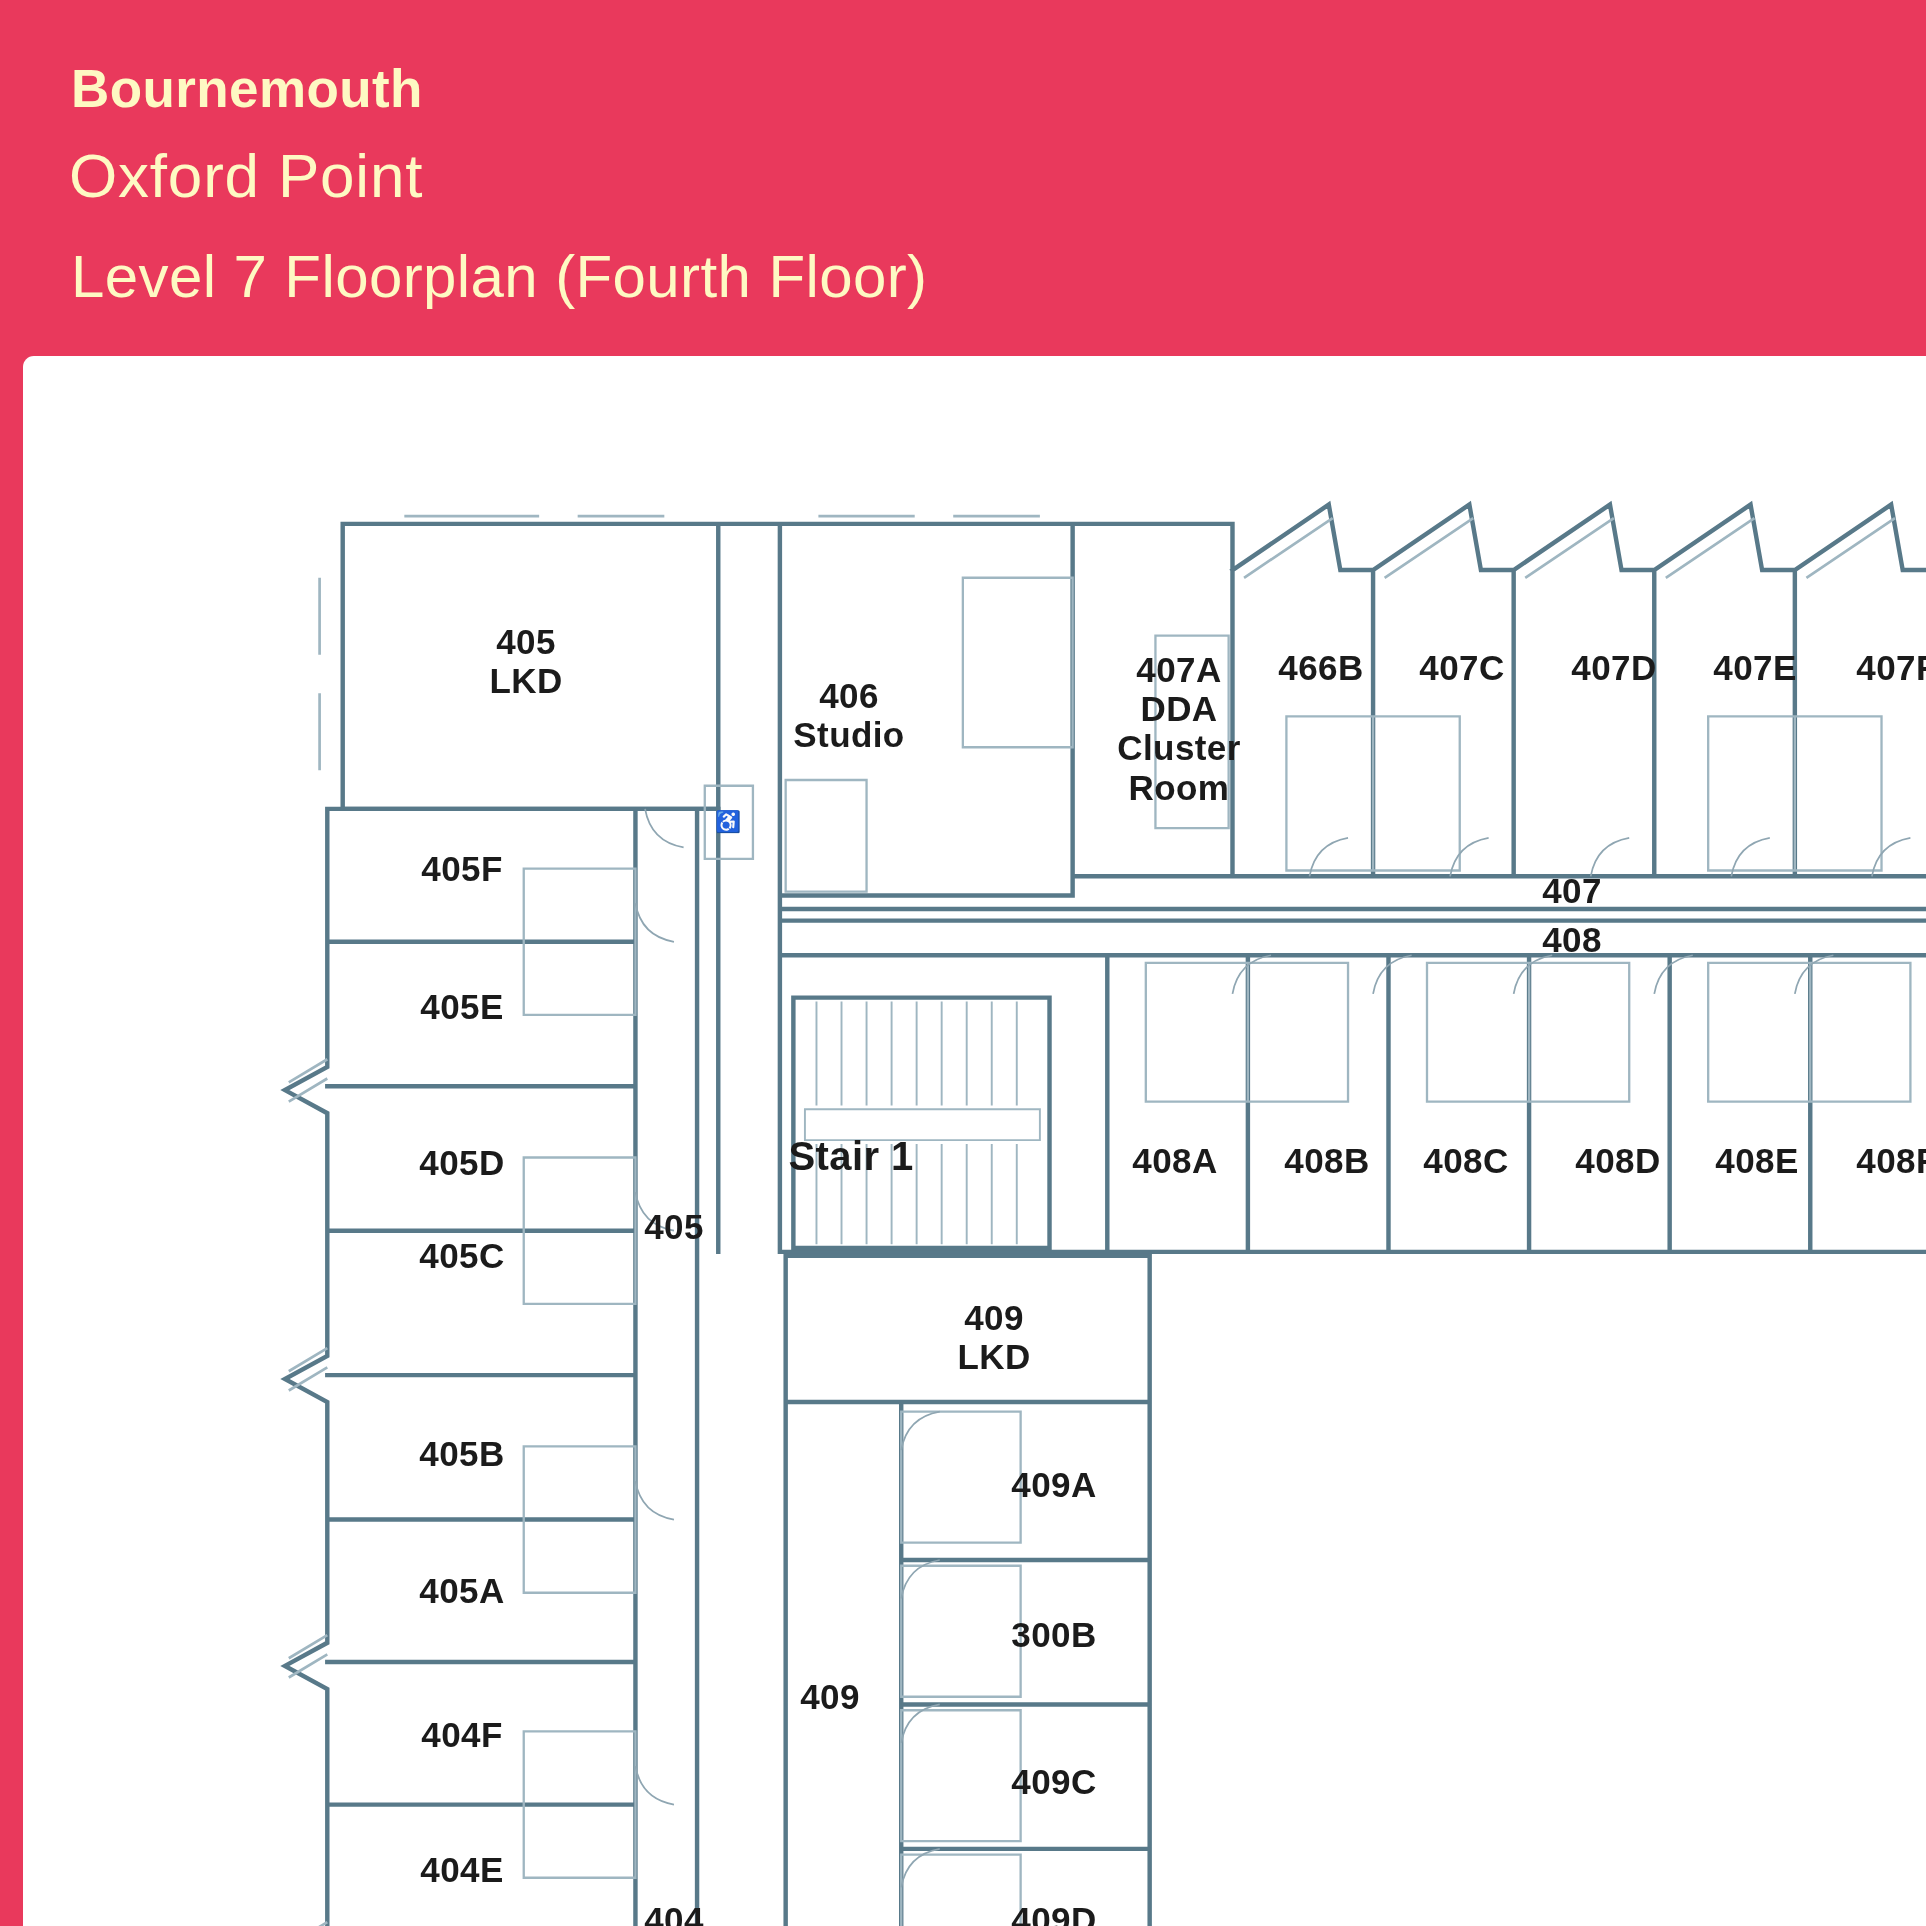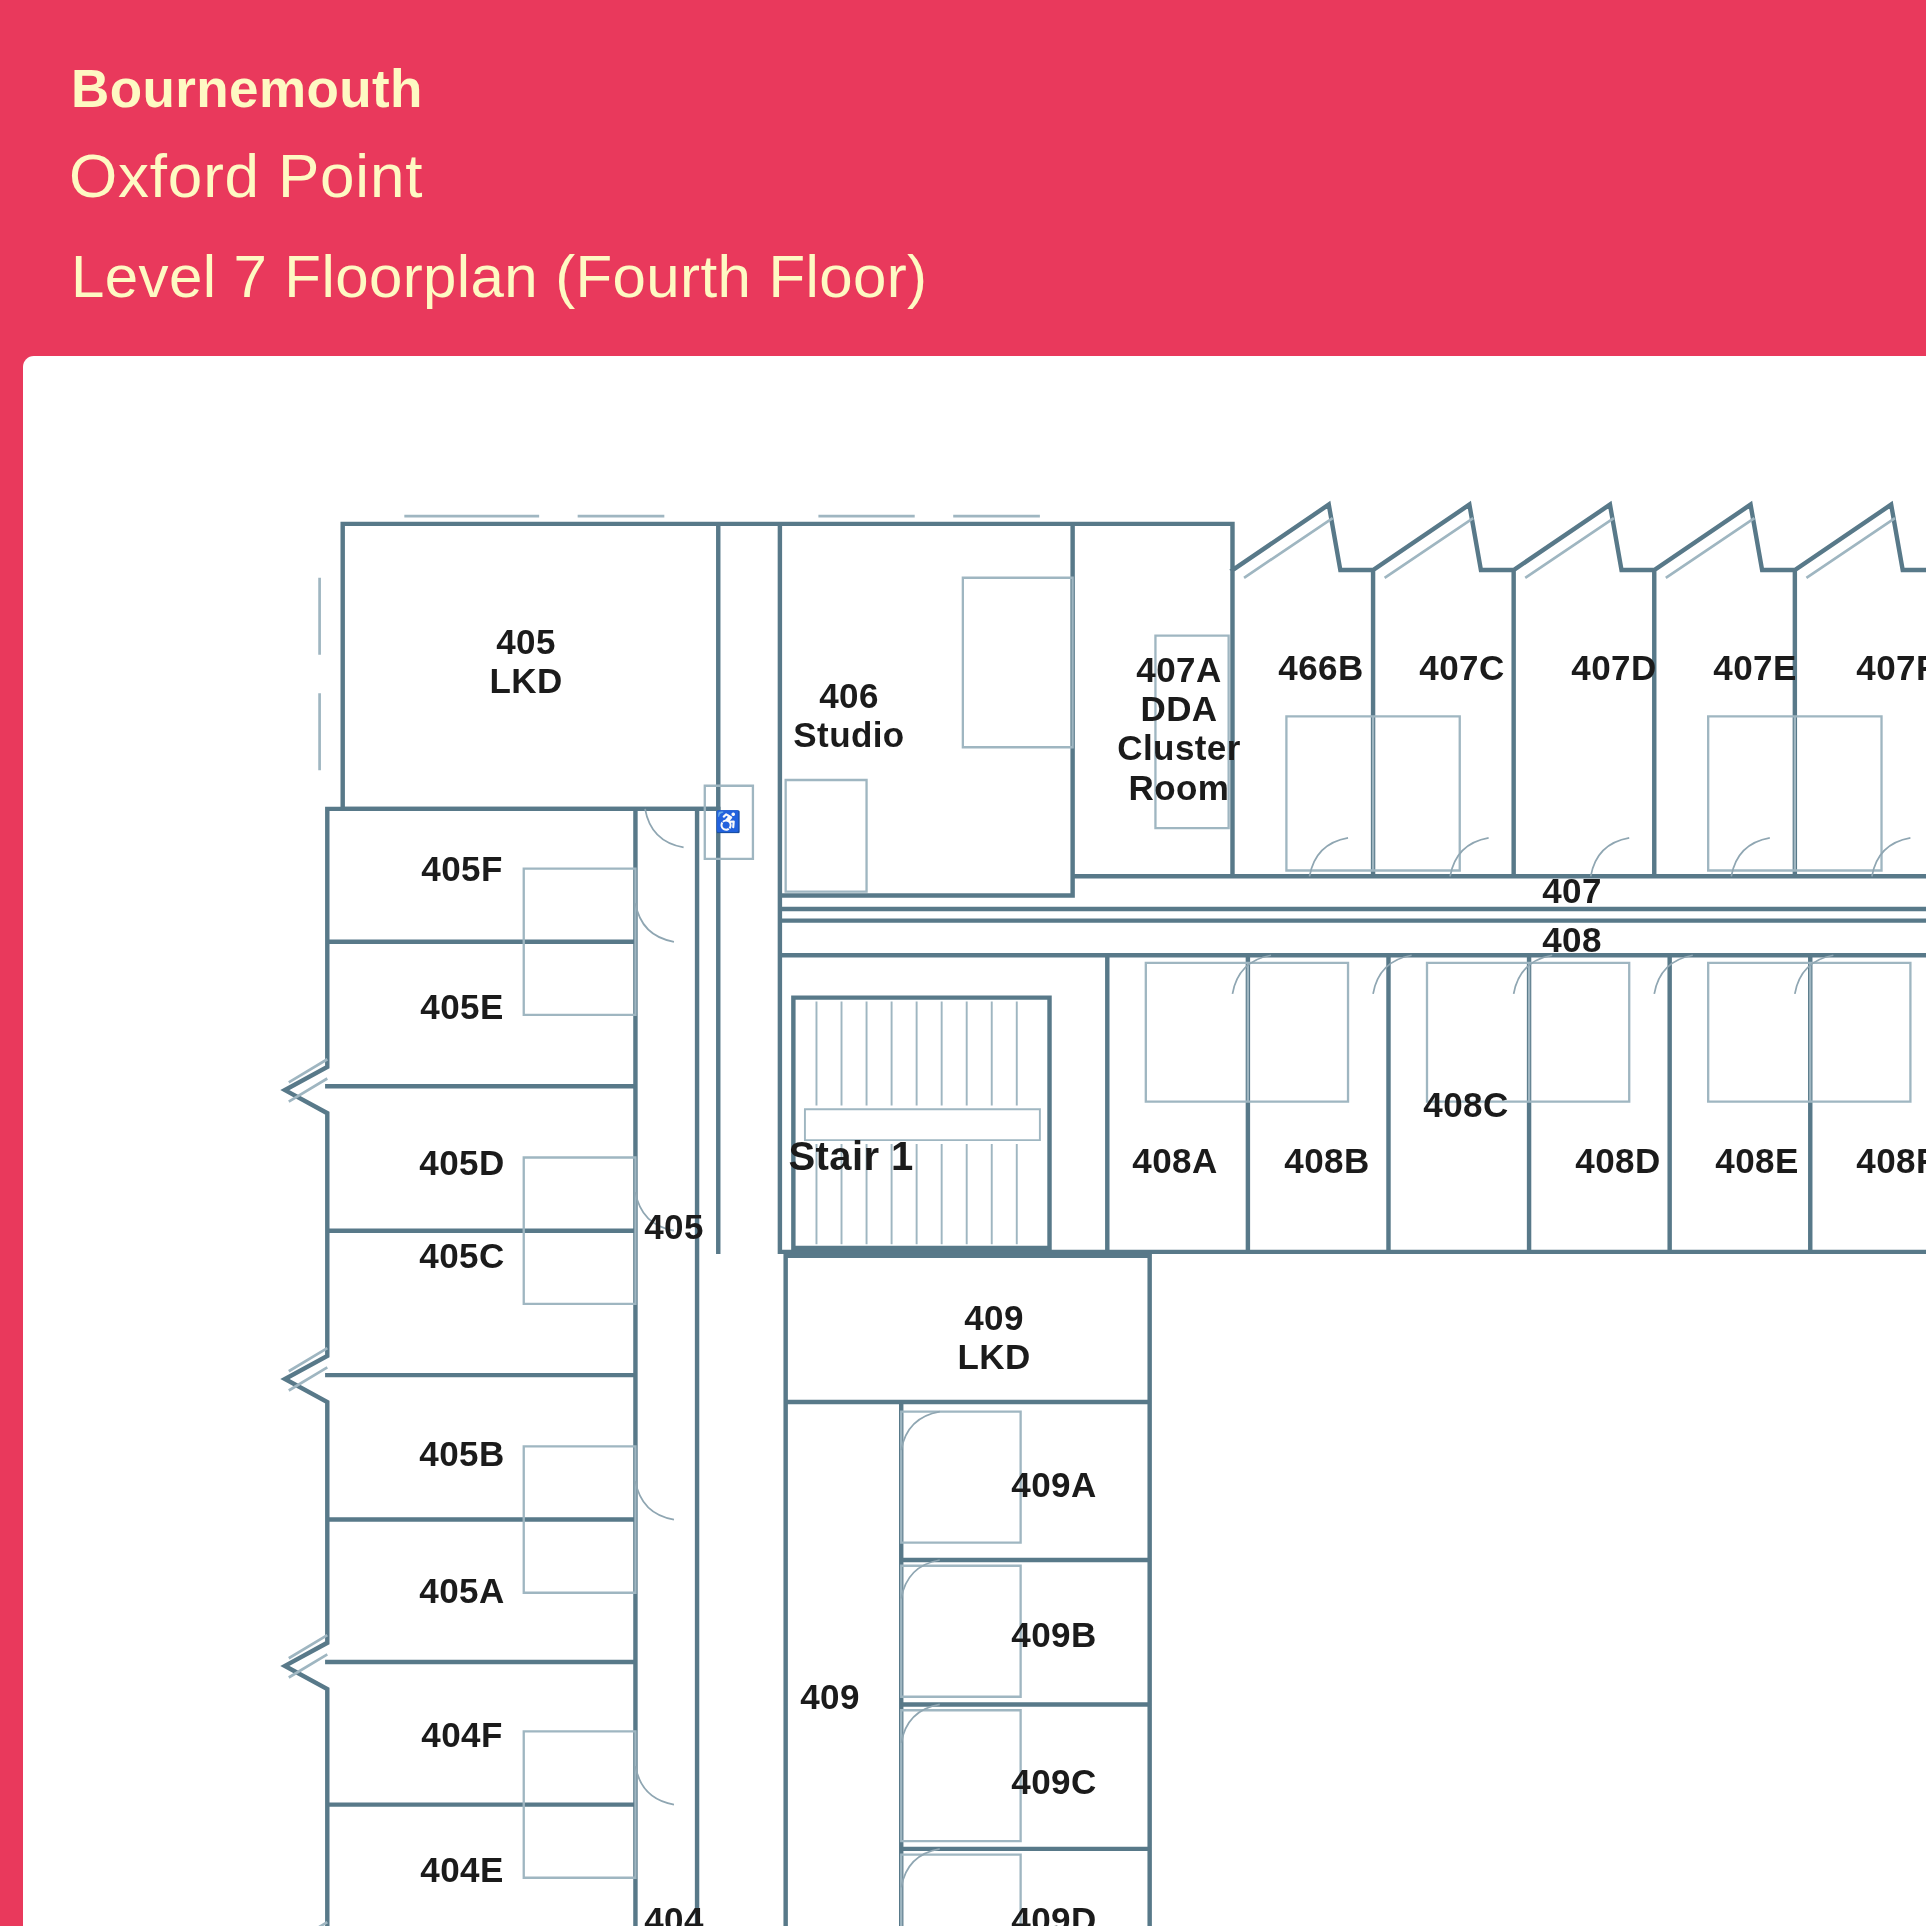--- a/index.html
+++ b/index.html
@@ -176,37 +176,37 @@
 <div class="lbl" style="left:1321px;top:668px">466B</div>
 <div class="lbl" style="left:1462px;top:668px">407C</div>
 <div class="lbl" style="left:1614px;top:668px">407D</div>
 <div class="lbl" style="left:1755px;top:668px">407E</div>
 <div class="lbl" style="left:1897px;top:668px">407F</div>
 
 <div class="lbl" style="left:1572px;top:891px">407</div>
 <div class="lbl" style="left:1572px;top:940px">408</div>
 <div class="lbl" style="left:1175px;top:1161px">408A</div>
 <div class="lbl" style="left:1327px;top:1161px">408B</div>
-<div class="lbl" style="left:1466px;top:1105px">408C</div>
+<div class="lbl" style="left:1466px;top:1161px">408C</div>
 <div class="lbl" style="left:1618px;top:1161px">408D</div>
 <div class="lbl" style="left:1757px;top:1161px">408E</div>
 <div class="lbl" style="left:1897px;top:1161px">408F</div>
 
 <div class="lbl" style="left:462px;top:869px">405F</div>
 <div class="lbl" style="left:462px;top:1007px">405E</div>
 <div class="lbl" style="left:462px;top:1163px">405D</div>
 <div class="lbl" style="left:462px;top:1256px">405C</div>
 <div class="lbl" style="left:462px;top:1454px">405B</div>
 <div class="lbl" style="left:462px;top:1591px">405A</div>
 <div class="lbl" style="left:674px;top:1227px">405</div>
 <div class="lbl md" style="left:851px;top:1156px">Stair 1</div>
 <div class="lbl" style="left:994px;top:1337px">409
 LKD</div>
 <div class="lbl" style="left:1054px;top:1485px">409A</div>
-<div class="lbl" style="left:1054px;top:1635px">409B</div>
+<div class="lbl" style="left:1054px;top:1635px">300B</div>
 <div class="lbl" style="left:830px;top:1697px">409</div>
 <div class="lbl" style="left:1054px;top:1782px">409C</div>
 <div class="lbl" style="left:1054px;top:1920px">409D</div>
 <div class="lbl" style="left:462px;top:1735px">404F</div>
 <div class="lbl" style="left:462px;top:1870px">404E</div>
 
 <div class="lbl" style="left:674px;top:1920px">404</div>
 
 <div class="icon" style="left:728px;top:822px">♿</div>
 

